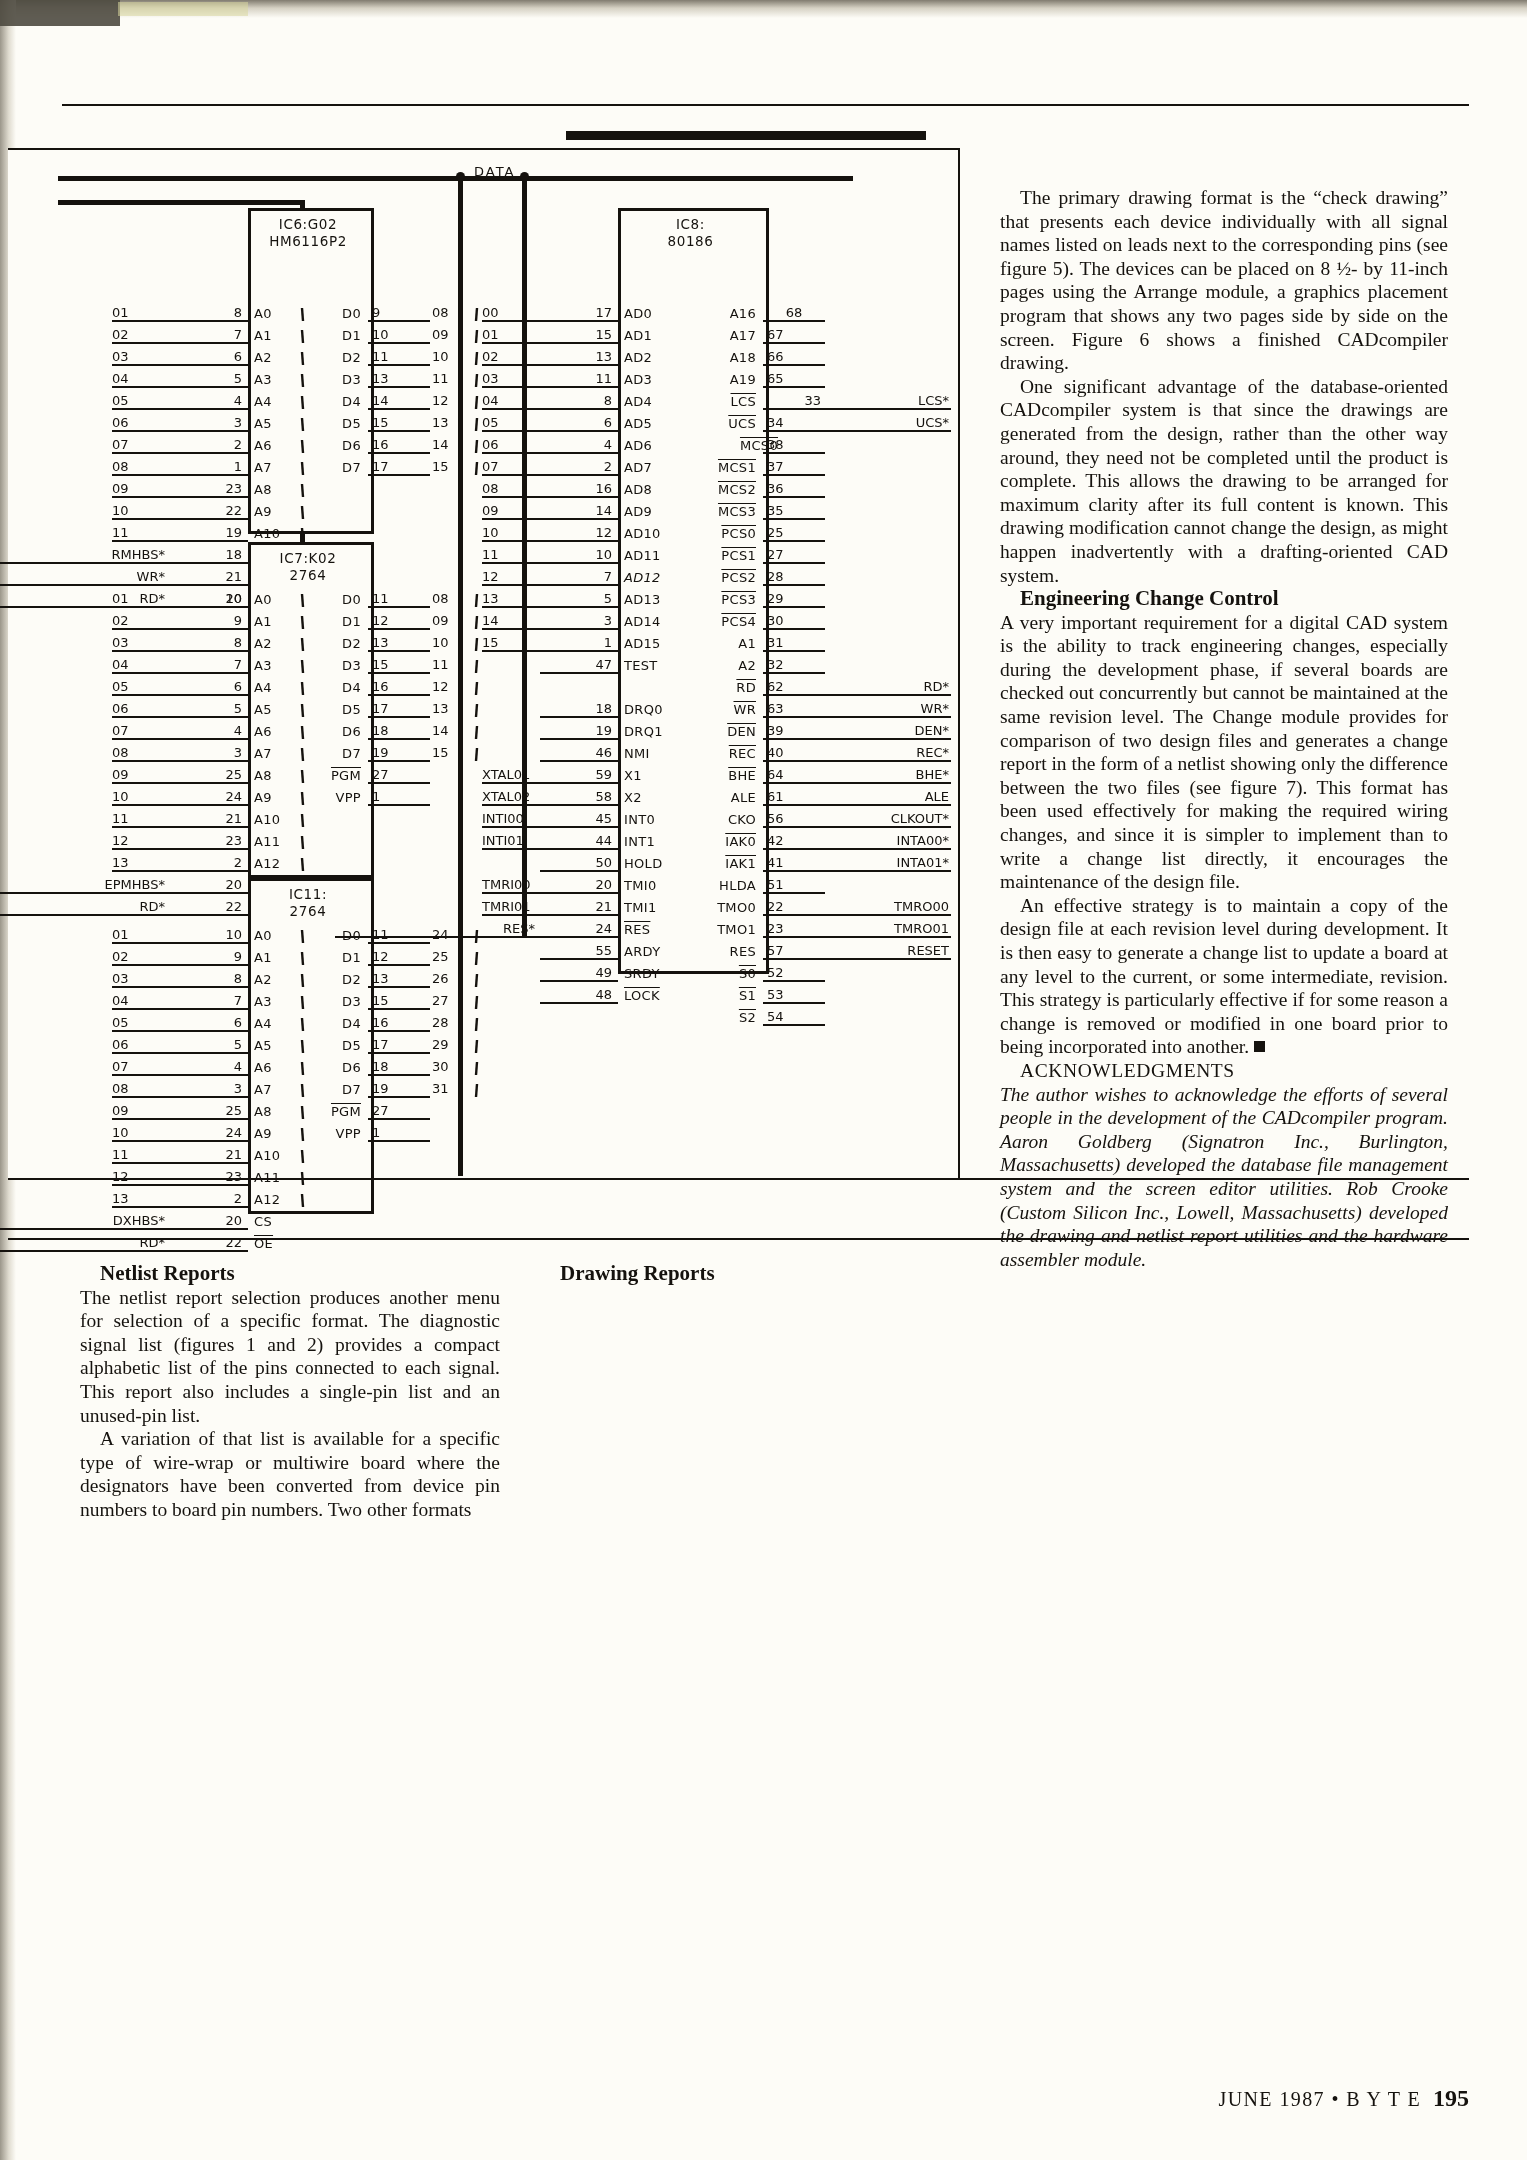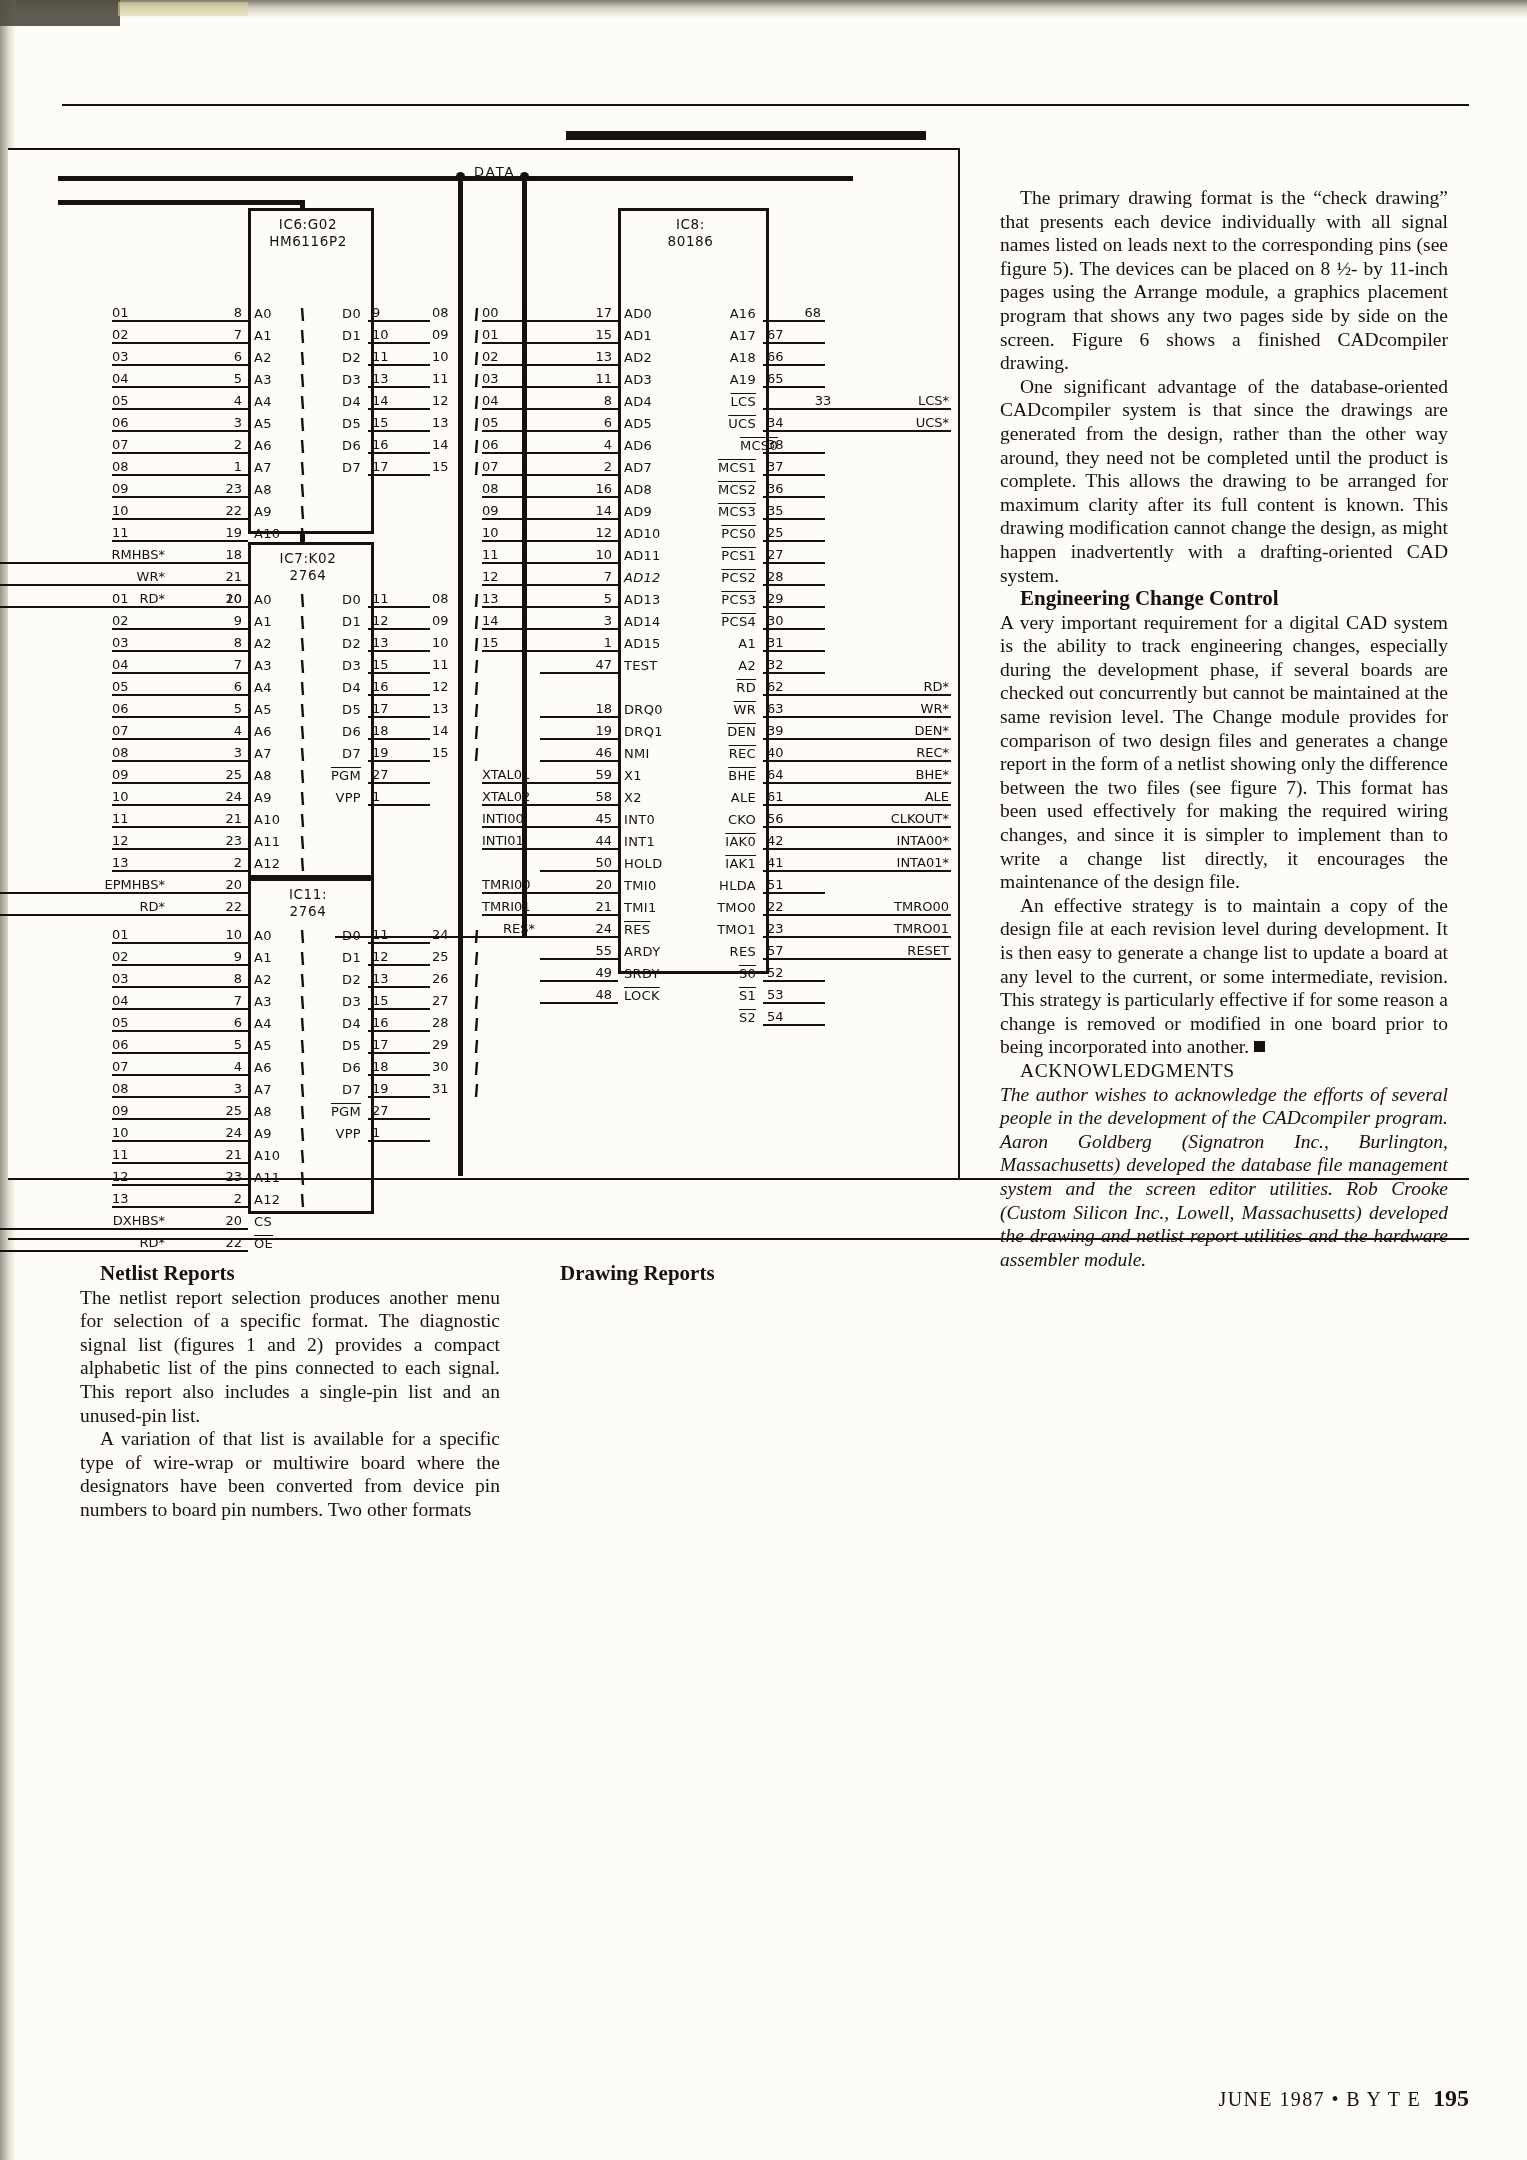--- a/index.html
+++ b/index.html
@@ -814,33 +814,33 @@
         <div class="wire h" style="left:532px;top:808px;width:78px;"></div>
         <div class="pinnum" style="left:532px;top:793px;width:72px;">55</div>
         <div class="pinlbl" style="left:616px;top:816px;">SRDY</div>
         <div class="wire h" style="left:532px;top:830px;width:78px;"></div>
         <div class="pinnum" style="left:532px;top:815px;width:72px;">49</div>
         <div class="pinlbl" style="left:616px;top:838px;"><span class="ovl">LOCK</span></div>
         <div class="wire h" style="left:532px;top:852px;width:78px;"></div>
         <div class="pinnum" style="left:532px;top:837px;width:72px;">48</div>
         <div class="pinlbl" style="left:610px;top:156px;width:138px;text-align:right;">A16</div>
         <div class="wire h" style="left:755px;top:170px;width:62px;"></div>
-        <div class="pinnum" style="left:759px;top:155px;width:54px;text-align:right;">68</div>
+        <div class="pinnum" style="left:759px;top:155px;width:54px;text-align:center;">68</div>
         <div class="pinlbl" style="left:610px;top:178px;width:138px;text-align:right;">A17</div>
         <div class="wire h" style="left:755px;top:192px;width:62px;"></div>
         <div class="pinnum" style="left:759px;top:177px;width:54px;text-align:left;">67</div>
         <div class="pinlbl" style="left:610px;top:200px;width:138px;text-align:right;">A18</div>
         <div class="wire h" style="left:755px;top:214px;width:62px;"></div>
         <div class="pinnum" style="left:759px;top:199px;width:54px;text-align:left;">66</div>
         <div class="pinlbl" style="left:610px;top:222px;width:138px;text-align:right;">A19</div>
         <div class="wire h" style="left:755px;top:236px;width:62px;"></div>
         <div class="pinnum" style="left:759px;top:221px;width:54px;text-align:left;">65</div>
         <div class="pinlbl" style="left:610px;top:244px;width:138px;text-align:right;"><span class="ovl">LCS</span></div>
         <div class="wire h" style="left:755px;top:258px;width:62px;"></div>
-        <div class="pinnum" style="left:759px;top:243px;width:54px;text-align:center;margin-left:29px;">33</div>
+        <div class="pinnum" style="left:759px;top:243px;width:54px;text-align:right;">33</div>
         <div class="signame" style="left:821px;top:243px;width:120px;text-align:right;">LCS*</div>
         <div class="wire h" style="left:817px;top:258px;width:126px;"></div>
         <div class="pinlbl" style="left:610px;top:266px;width:138px;text-align:right;"><span class="ovl">UCS</span></div>
         <div class="wire h" style="left:755px;top:280px;width:62px;"></div>
         <div class="pinnum" style="left:759px;top:265px;width:54px;text-align:left;">34</div>
         <div class="signame" style="left:821px;top:265px;width:120px;text-align:right;">UCS*</div>
         <div class="wire h" style="left:817px;top:280px;width:126px;"></div>
         <div class="pinlbl" style="left:610px;top:288px;width:138px;text-align:right;margin-left:22px;"><span class="ovl">MCS0</span></div>
         <div class="wire h" style="left:755px;top:302px;width:62px;"></div>
         <div class="pinnum" style="left:759px;top:287px;width:54px;text-align:left;">38</div>

